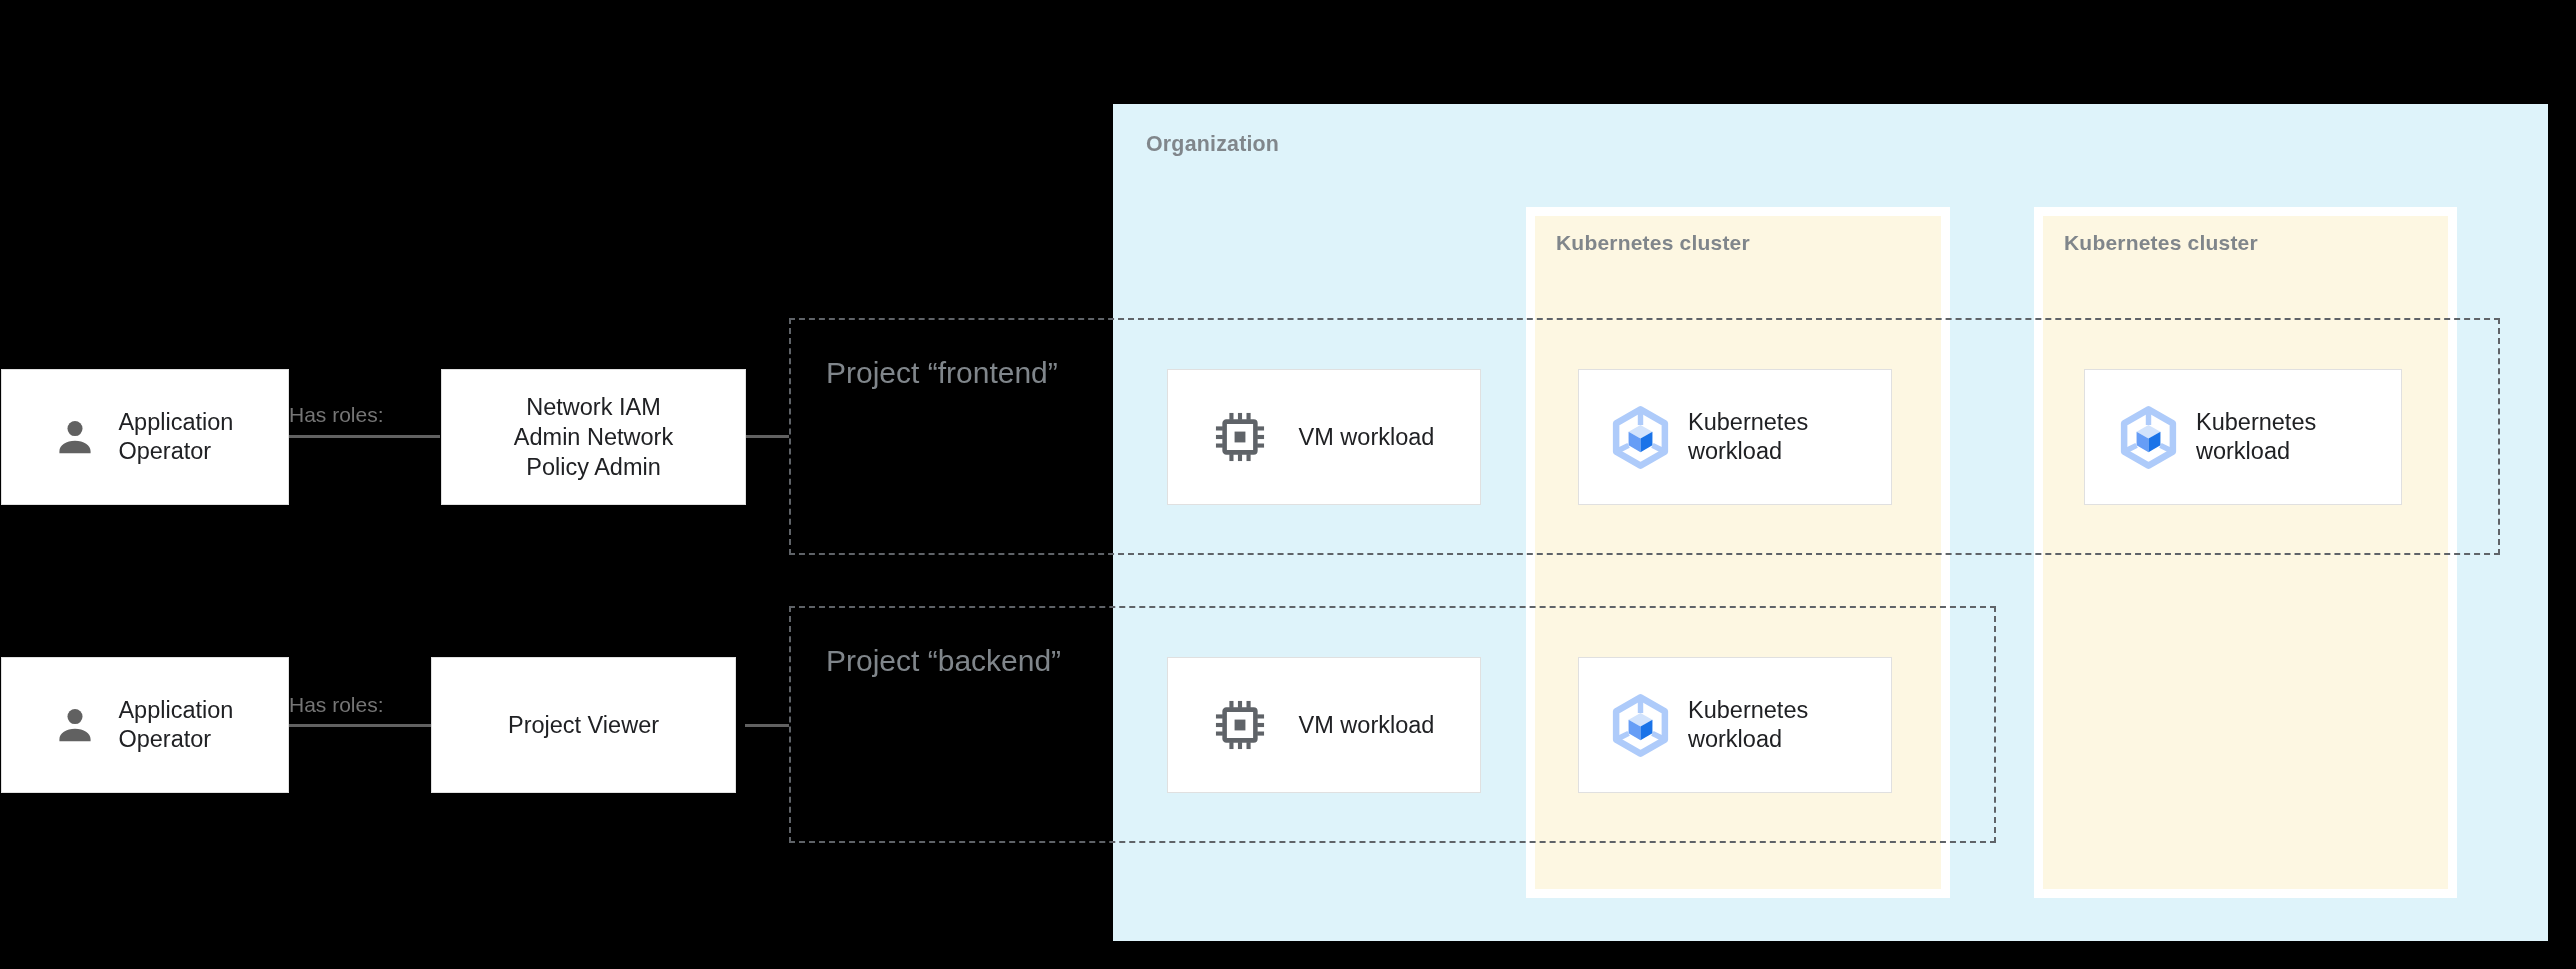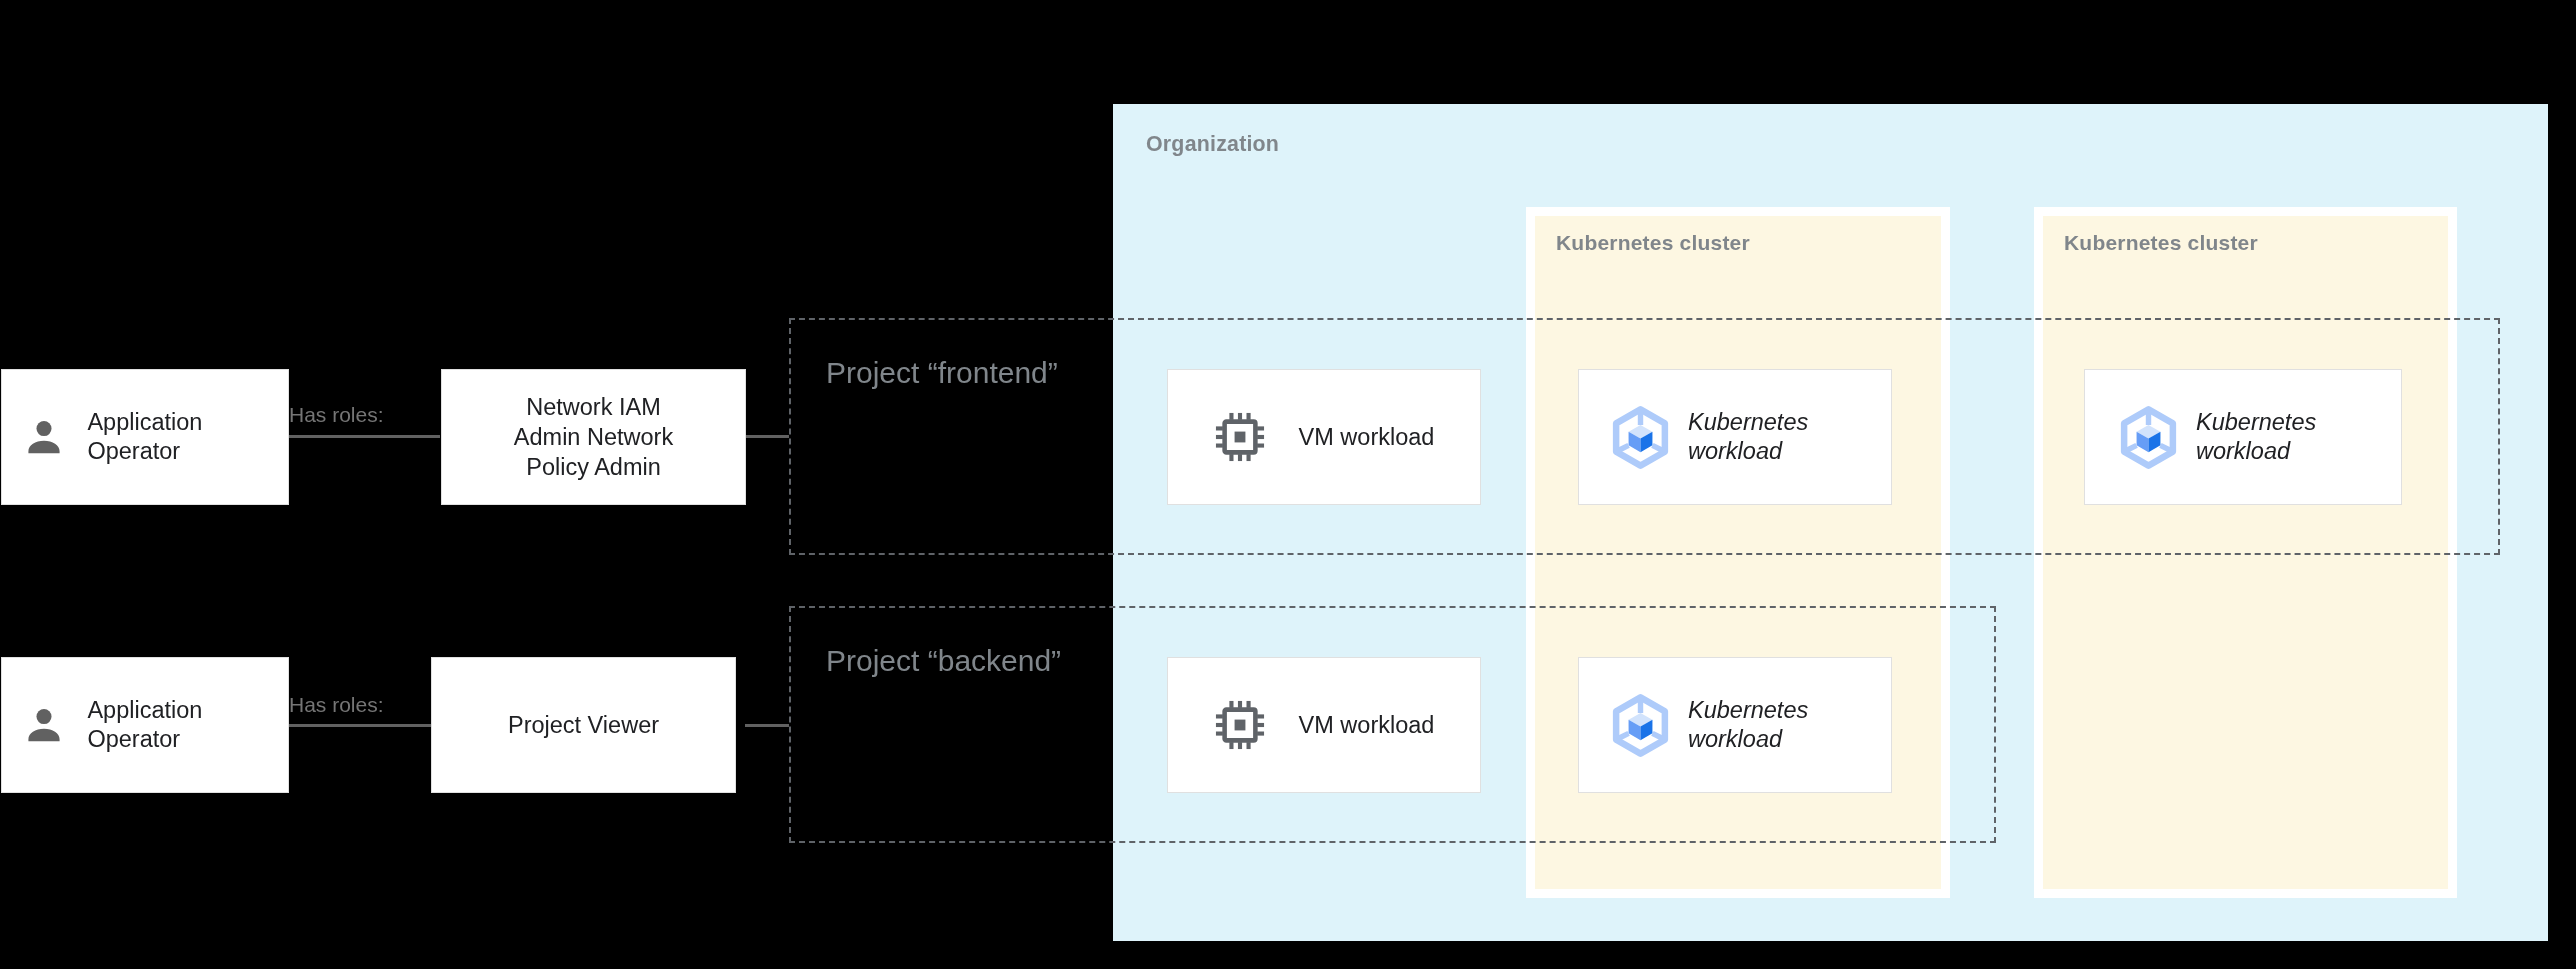--- a/index.html
+++ b/index.html
@@ -26,27 +26,27 @@
   .org-label{position:absolute;left:33px;top:28px;font-size:21.4px;font-weight:bold;color:var(--label-gray);letter-spacing:0.2px;}
 
   .cluster{position:absolute;background:var(--cluster-bg);border:9.7px solid #ffffff;z-index:2;}
   .cluster-label{position:absolute;left:21px;top:15px;font-size:21px;font-weight:bold;color:var(--label-gray);letter-spacing:0.2px;text-align:center;}
 
   .project{position:absolute;border:2.1px dashed var(--dash);background:transparent;z-index:3;}
   .project-label{position:absolute;left:35px;top:36px;font-size:30px;color:var(--label-gray);}
 
   .node{position:absolute;background:#ffffff;border:1.4px solid var(--node-border);display:flex;align-items:center;z-index:5;}
   .node .txt{font-size:23.5px;color:var(--node-text);line-height:29px;}
-  .actor{padding-left:20px;gap:21px;}
+  .actor{padding-left:51px;gap:21px;}
   .actor .txt{width:173px;}
   .role{justify-content:center;text-align:center;}
   .role .txt{line-height:30px;}
   .workload{justify-content:center;gap:33px;}
   .workload .txt{white-space:nowrap;}
-  .workload.k8s{gap:15px;font-style:italic;}
+  .workload.k8s{gap:15px;}
   .workload.k8s .txt{white-space:normal;width:174px;}
 
   .icon{flex:0 0 auto;display:block;}
 
   .line{position:absolute;height:2.8px;background:var(--connector);z-index:4;}
   .edge-label{position:absolute;font-size:21px;color:var(--edge-gray);z-index:4;}
 </style>
 </head>
 <body>
 

